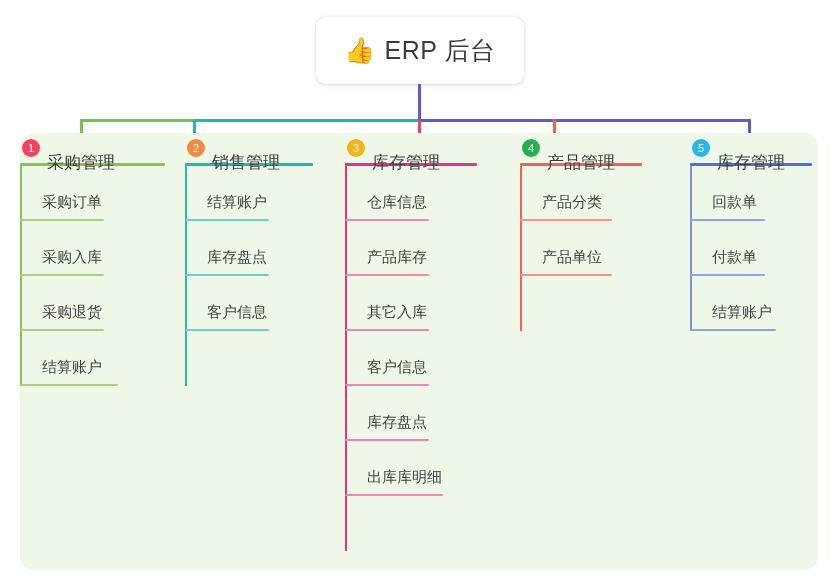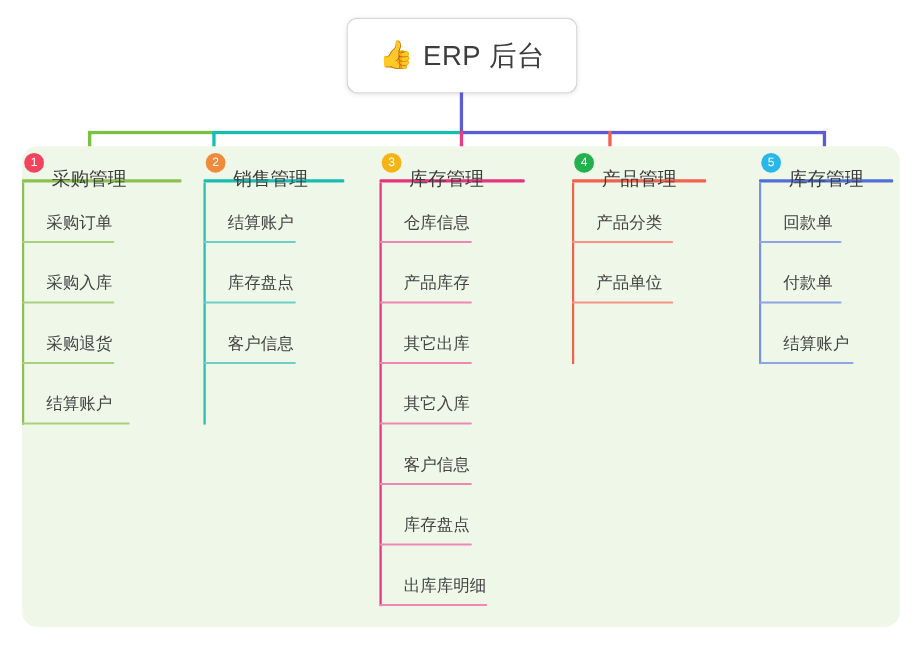--- a/index.html
+++ b/index.html
@@ -150,24 +150,20 @@
             <div class="spine" style="background: rgb(229, 51, 126); height: 385px;"></div>
             <div class="item">
               <span class="item-label">仓库信息</span>
               <div class="item-rule" style="width: 84px; background: rgb(238, 135, 180);"></div>
             </div>
             <div class="item">
               <span class="item-label">产品库存</span>
               <div class="item-rule" style="width: 84px; background: rgb(238, 135, 180);"></div>
             </div>
             <div class="item">
-              <span class="item-label">其它出库</span>
-              <div class="item-rule" style="width: 84px; background: rgb(238, 135, 180);"></div>
-            </div>
-            <div class="item">
               <span class="item-label">其它入库</span>
               <div class="item-rule" style="width: 84px; background: rgb(238, 135, 180);"></div>
             </div>
             <div class="item">
               <span class="item-label">客户信息</span>
               <div class="item-rule" style="width: 84px; background: rgb(238, 135, 180);"></div>
             </div>
             <div class="item">
               <span class="item-label">库存盘点</span>
               <div class="item-rule" style="width: 84px; background: rgb(238, 135, 180);"></div>

